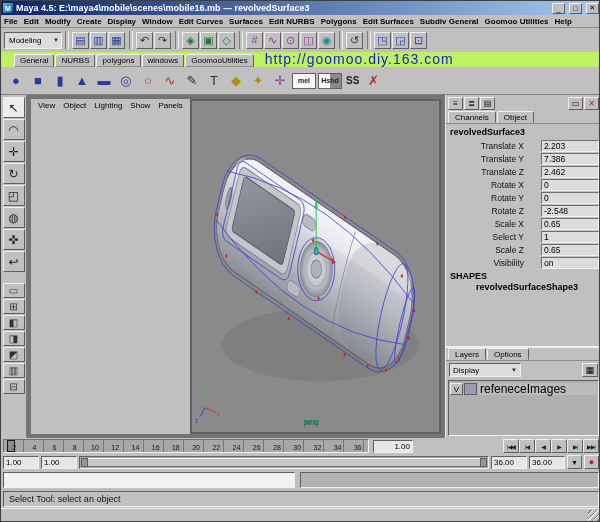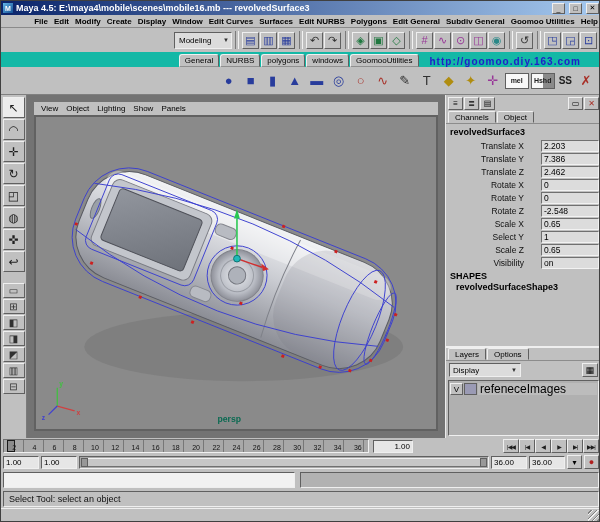--- a/index.html
+++ b/index.html
@@ -1,72 +1,72 @@
 <!DOCTYPE html>
 <html><head>
 <meta charset="utf-8">
 <style>
   *{box-sizing:border-box;margin:0;padding:0;font-family:"Liberation Sans",sans-serif;}
   html,body{background:#808080;}
   #app{position:relative;width:600px;height:522px;background:#c0c0c0;overflow:hidden;border:1px solid #404040;}
-  .abs{position:absolute;left:0;width:600px;justify-content:flex-end;}
+  .abs{position:absolute;left:0;width:600px;}
   .raised{border:1px solid;border-color:#efefef #606060 #606060 #efefef;background:#c0c0c0;}
   .sunken{border:1px solid;border-color:#606060 #efefef #efefef #606060;}
   
   #titlebar{top:0;height:14px;background:linear-gradient(90deg,#0a246a,#a6caf0);display:flex;align-items:center;padding:0 2px;gap:3px;}
   .win-logo{width:10px;height:10px;background:linear-gradient(135deg,#62b6e8,#134f93);color:#fff;font-size:7px;font-weight:bold;display:flex;align-items:center;justify-content:center;flex:0 0 auto;}
   .win-title{color:#fff;font-size:9px;font-weight:bold;white-space:nowrap;overflow:hidden;flex:1;}
   .wbtn{width:13px;height:11px;font-size:7px;display:inline-flex;align-items:center;justify-content:center;margin-left:1px;color:#000;}
   
   #menubar{top:14px;height:13px;display:flex;align-items:center;border-bottom:1px solid #8a8a8a;background:#c0c0c0;font-weight:bold;}
   .menu-item{font-size:8px;padding:0 3px;white-space:nowrap;color:#000;}
   
   #toolbar{top:27px;height:24px;display:flex;align-items:center;padding:0 3px;background:#c0c0c0;}
   .mode-select{height:17px;width:58px;background:#dcdcdc;font-size:8px;display:flex;align-items:center;padding:0 2px 0 4px;justify-content:space-between;}
   .dd-arrow{font-size:6px;color:#303030;}
   .tsep{width:4px;height:18px;border-left:1px solid #7a7a7a;border-right:1px solid #f2f2f2;margin:0 3px;}
   .tbtn{width:17px;height:17px;display:flex;align-items:center;justify-content:center;font-size:11px;margin-right:1px;}
   .c-blue{color:#283c9c}.c-red{color:#a83028}.c-green{color:#207840}.c-dark{color:#303030}
   .c-yellow{color:#b08d10}.c-mag{color:#983898}.c-teal{color:#2a8888}
   
-  #shelftabs{top:51px;height:15px;display:flex;align-items:flex-end;padding:0 20px;gap:1px;background:#14b8a6;}
+  #shelftabs{top:51px;height:15px;display:flex;align-items:flex-end;padding:0 13px;gap:1px;background:#bef264;}
   .stab{height:13px;padding:0 5px;font-size:8px;background:#c0c0c0;border:1px solid;border-color:#f0f0f0 #606060 #909090 #f0f0f0;border-radius:3px 3px 0 0;display:flex;align-items:center;}
-  .shelf-url{font-size:10px;font-weight:bold;color:#2020c8;margin-left:10px;letter-spacing:1px;}
+  .shelf-url{font-size:14px;font-weight:normal;color:#2020c8;margin-left:10px;letter-spacing:1px;}
   
   #shelf{top:66px;height:28px;display:flex;align-items:center;padding:0 5px;gap:2px;background:#c0c0c0;border-bottom:1px solid #808080;}
   .sicon{width:20px;height:20px;display:flex;align-items:center;justify-content:center;font-size:13px;}
   .label-icon{width:24px;height:16px;background:#f8f8f8;border:1px solid #606060;font-size:7px;display:flex;align-items:center;justify-content:center;font-weight:bold;color:#202020;}
   .half-icon{background:linear-gradient(90deg,#f8f8f8 50%,#8a8a8a 50%);}
   .ss-label{font-size:10px;font-weight:bold;color:#202020;padding:0 2px;}
   
   #main{top:94px;height:343px;display:flex;}
   #toolbox{width:26px;background:#c0c0c0;border-right:1px solid #7a7a7a;display:flex;flex-direction:column;align-items:center;padding-top:2px;gap:1px;}
   .toolbtn{width:22px;height:21px;font-size:12px;display:flex;align-items:center;justify-content:center;color:#202020;}
   .toolbtn.active{background:#ececec;}
   .laybtn{width:22px;height:15px;font-size:10px;display:flex;align-items:center;justify-content:center;color:#303030;}
   .tool-gap{height:9px;}
-  #viewport{flex:1;display:flex;flex-direction:column;border:7px solid #737373;}
+  #viewport{flex:1;display:flex;flex-direction:row;border:4px solid #737373;}
   #vp-menubar{height:13px;background:#c0c0c0;display:flex;align-items:center;gap:2px;padding:0 4px;}
   .vp-menu{font-size:8px;padding:0 3px;}
   #vp-canvas{flex:1;position:relative;background:#8a8a8a;border:2px solid #616161;overflow:hidden;}
   #vp-canvas svg{position:absolute;left:0;top:0;width:100%;height:100%;}
   
   #rightpanel{width:156px;display:flex;flex-direction:column;background:#c0c0c0;border-left:1px solid #ececec;}
   #rp-toprow{height:16px;display:flex;align-items:center;padding:0 2px;gap:1px;}
   .rp-btn{width:15px;height:13px;font-size:8px;display:flex;align-items:center;justify-content:center;}
   .rp-spacer{flex:1;}
   .tabsrow{height:13px;display:flex;align-items:flex-end;padding:0 2px;gap:1px;border-bottom:1px solid #8c8c8c;}
   .rtab{font-size:8px;padding:0 6px;height:12px;display:flex;align-items:center;background:#c0c0c0;border:1px solid;border-color:#f0f0f0 #606060 #c0c0c0 #f0f0f0;border-radius:2px 2px 0 0;margin-top:8px;}
   #channelbox{flex:1;padding:2px;overflow:hidden;}
   .cb-name{font-size:9px;font-weight:bold;margin:1px 0 2px 2px;}
   .ch-row{display:flex;justify-content:flex-end;align-items:center;height:13px;}
   .ch-label{font-size:8.5px;text-align:right;padding-right:17px;color:#101010;}
   .ch-value{width:58px;height:12px;background:#dcdcdc;border:1px solid;border-color:#707070 #f2f2f2 #f2f2f2 #707070;font-size:8.5px;padding:0 2px;display:flex;align-items:center;}
   .cb-shapes{font-size:9px;font-weight:bold;margin:2px 0 0 2px;}
-  .cb-shape-name{font-size:9px;font-weight:bold;margin:1px 0 0 8px;}
+  .cb-shape-name{font-size:9px;font-weight:bold;margin:1px 0 0 28px;}
   #layerspanel{height:92px;border-top:2px solid #efefef;display:flex;flex-direction:column;}
   #layer-display-row{height:18px;display:flex;align-items:center;gap:2px;padding:0 3px;}
   .display-select{flex:0 0 72px;height:14px;background:#dcdcdc;font-size:8px;display:flex;align-items:center;padding:0 3px;justify-content:space-between;}
   .layer-new{width:16px;height:14px;font-size:9px;display:flex;align-items:center;justify-content:center;margin-left:auto;}
   .layer-list{flex:1;margin:1px 2px 2px 2px;background:#b0b0b0;padding:1px;}
   .layer-row{height:14px;display:flex;gap:1px;align-items:center;}
   .layer-v{width:13px;height:12px;font-size:8px;display:flex;align-items:center;justify-content:center;}
   .layer-swatch{width:13px;height:12px;background:#9a9ab4;border:1px solid #606060;}
   .layer-name{flex:1;font-size:12px;padding:0 2px;height:12px;background:#bcbcbc;display:flex;align-items:center;}
   
@@ -111,21 +111,21 @@
     <span class="menu-item">File</span>
     <span class="menu-item">Edit</span>
     <span class="menu-item">Modify</span>
     <span class="menu-item">Create</span>
     <span class="menu-item">Display</span>
     <span class="menu-item">Window</span>
     <span class="menu-item">Edit Curves</span>
     <span class="menu-item">Surfaces</span>
     <span class="menu-item">Edit NURBS</span>
     <span class="menu-item">Polygons</span>
-    <span class="menu-item">Edit General</span>
+    <span class="menu-item">Edit Surfaces</span>
     <span class="menu-item">Subdiv General</span>
     <span class="menu-item">Goomoo Utilities</span>
     <span class="menu-item">Help</span>
   </div>
 
   <div id="toolbar" class="abs">
     <div class="mode-select sunken">
       <span>Modeling</span>
       <span class="dd-arrow">▼</span>
     </div>

